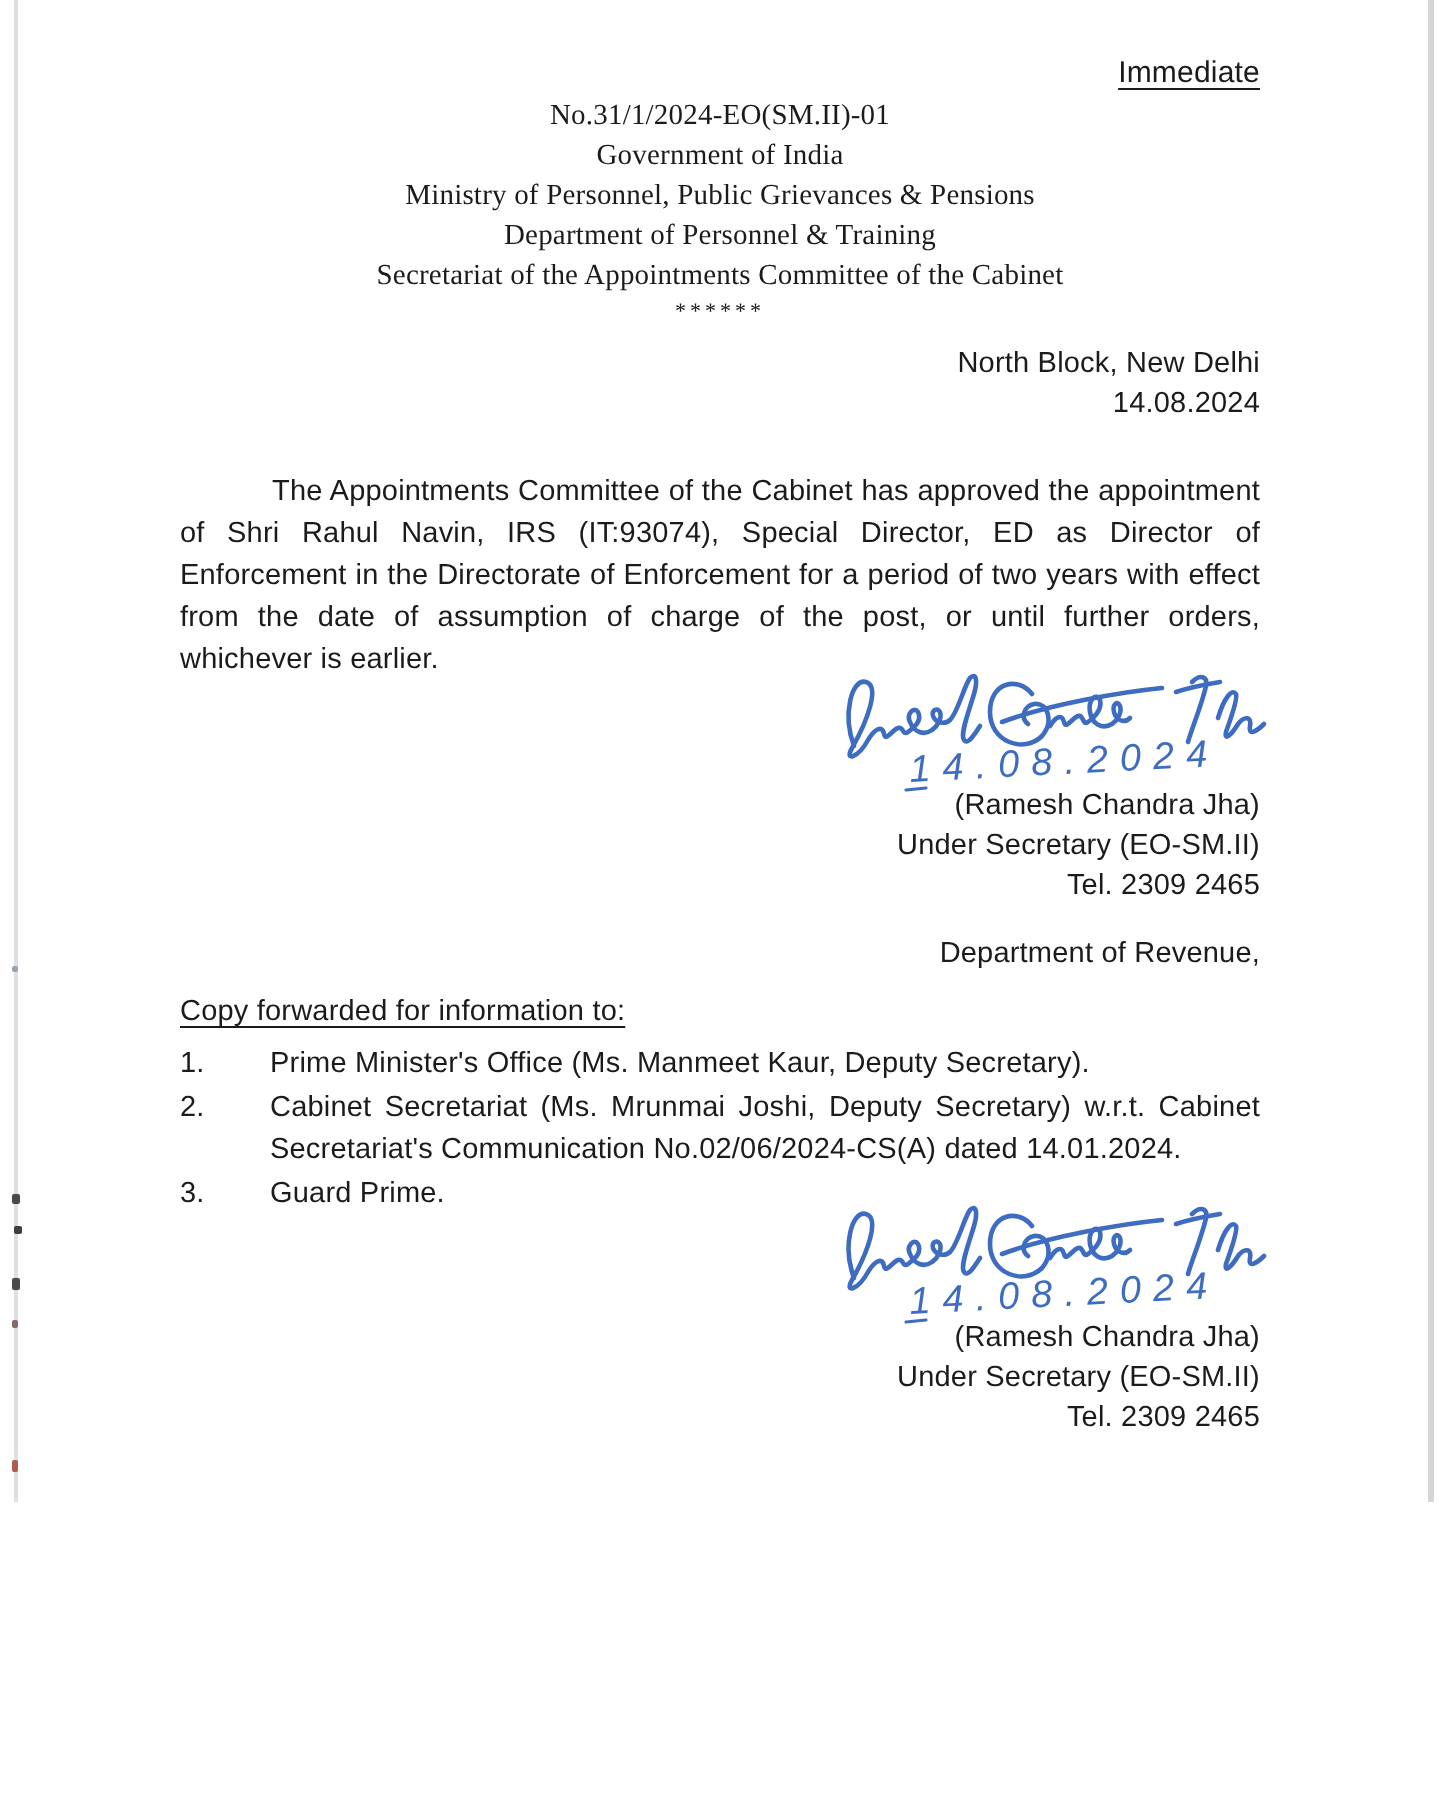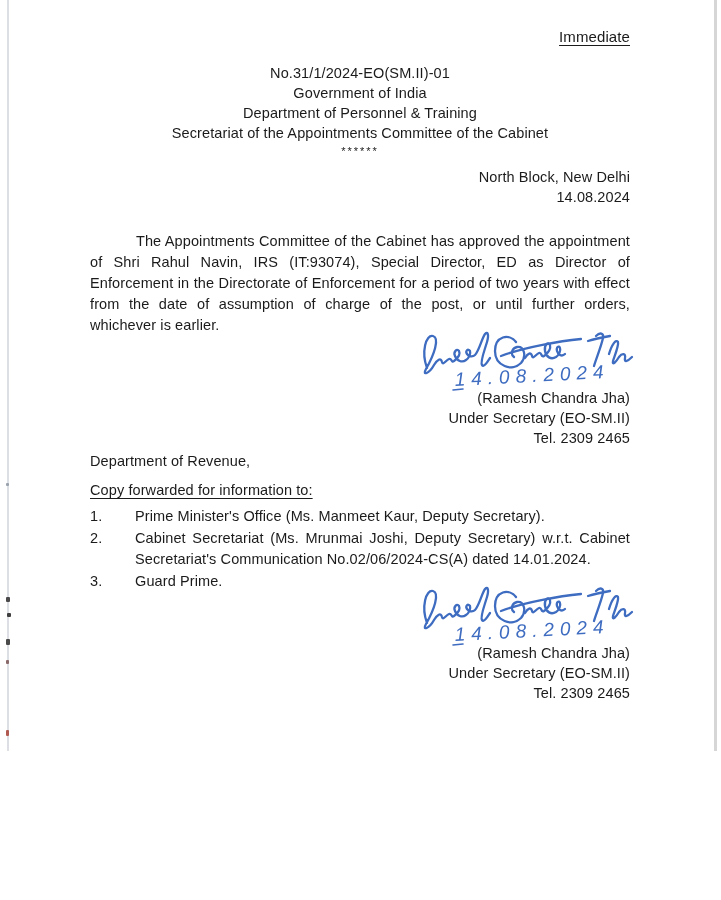--- a/index.html
+++ b/index.html
@@ -49,22 +49,23 @@
   .immediate {
     margin-top: 27px;
     text-align: right;
     font-size: 15px;
   }
   .underlined {
     text-decoration: underline;
     text-underline-offset: 3px;
   }
   .letterhead {
-    margin-top: 16px;
+    margin-top: 1px;
     text-align: center;
+    font-family: Liberation Serif, serif;
   }
   .letterhead .line { line-height: 20px; }
   .letterhead .stars {
     font-size: 11px;
     letter-spacing: 2px;
     line-height: 16px;
   }
   .dateline {
     margin-top: 8px;
     text-align: right;
@@ -89,21 +90,21 @@
   }
   .sig-ink .hand-date {
     font-size: 19px;
     font-style: italic;
     letter-spacing: 6px;
   }
   .sig-line {
     text-align: right;
     line-height: 20px;
   }
-  .addressee { margin-top: 3px; }
+  .addressee { margin-top: 14px; text-align: right; }
   .addressee .line { line-height: 20px; }
   .copy-heading { margin-top: 9px; }
   .copy-list { margin-top: 6px; }
   .copy-item {
     display: flex;
     line-height: 21px;
     margin-bottom: 1px;
   }
   .copy-item .num { flex: 0 0 45px; width: 45px; }
   .copy-item .txt { flex: 1; text-align: justify; }
@@ -125,20 +126,21 @@
 
   <div class="content">
 
     <div class="immediate">
       <span class="underlined">Immediate</span>
     </div>
 
     <div class="letterhead">
       <div class="line">No.31/1/2024-EO(SM.II)-01</div>
       <div class="line">Government of India</div>
+      <div class="line">Ministry of Personnel, Public Grievances &amp; Pensions</div>
       <div class="line">Department of Personnel &amp; Training</div>
       <div class="line">Secretariat of the Appointments Committee of the Cabinet</div>
       <div class="stars">******</div>
     </div>
 
     <div class="dateline">
       <div>North Block, New Delhi</div>
       <div>14.08.2024</div>
     </div>
 

